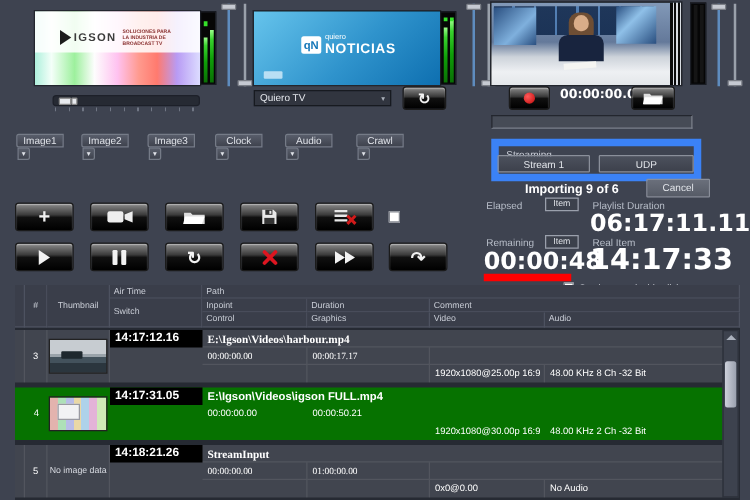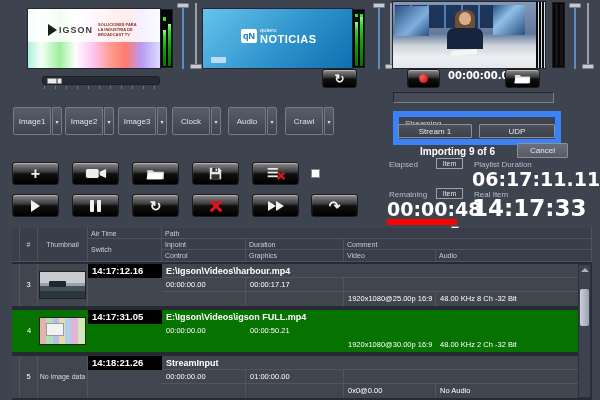--- a/index.html
+++ b/index.html
@@ -20,21 +20,21 @@
   .seek-handle{position:absolute;background:#e8eaee;border:1px solid #888;border-radius:1px;}
   .ticks{position:absolute;background:repeating-linear-gradient(90deg,#707684 0 1px,transparent 1px 11px);}
   
   .btn-glossy{position:absolute;background:linear-gradient(180deg,#8b8b8b 0%,#3b3b3b 42%,#101010 52%,#000 100%);
     border:1px solid #1b1b1b;border-radius:3px;box-shadow:inset 0 1px 1px rgba(255,255,255,.4);
     display:flex;align-items:center;justify-content:center;cursor:pointer;}
   .tri-r{width:0;height:0;border-left:9px solid #f2f2f2;border-top:6px solid transparent;border-bottom:6px solid transparent;}
   .pbar{width:4px;height:12px;background:#f2f2f2;border-radius:1px;}
   .glyph{color:#f2f2f2;font-weight:bold;}
   
-  .split-btn{position:absolute;height:28px;display:flex;}
+  .split-btn{position:absolute;height:28px;display:flex;flex-direction:column;}
   .split-main,.split-arrow{background:linear-gradient(180deg,#585d6a,#3f434e);border:1px solid #757b87;
     color:#dfe2e8;display:flex;align-items:center;justify-content:center;box-sizing:border-box;}
   .split-main{width:38px;font-size:8px;border-radius:2px 0 0 2px;}
   .split-arrow{width:10px;font-size:6px;margin-left:1px;border-radius:0 2px 2px 0;}
   
   .dropdown{position:absolute;background:#31353f;border:1px solid #171a20;color:#e4e7ec;font-size:8px;
     display:flex;align-items:center;padding:0 4px;box-sizing:border-box;justify-content:space-between;}
   .tinput{position:absolute;background:#464b56;border:1px solid;border-color:#23262e #7a7f8a #7a7f8a #23262e;box-sizing:border-box;}
   .groupbox{position:absolute;border:6px solid #3b82f6;box-sizing:border-box;}
   .gbtn{position:absolute;background:linear-gradient(180deg,#4c515d,#3d414c);border:1px solid #8a8f9a;
@@ -45,21 +45,21 @@
     font-size:7px;display:flex;align-items:center;justify-content:center;box-sizing:border-box;}
   .checkbox{position:absolute;background:#fff;border:1px solid #83878f;box-sizing:border-box;}
   
   .hcell{position:absolute;background:#3a3e4a;border-right:1px solid #4d5260;border-bottom:1px solid #4d5260;
     font-size:7px;color:#c9cdd6;padding-left:3px;box-sizing:border-box;}
   .prow{position:absolute;width:566px;height:42px;cursor:pointer;}
   .prow.normal{background:#41454f;}
   .prow.playing{background:#067200;}
   .pcell{position:absolute;font-size:7.5px;color:#fff;box-sizing:border-box;line-height:14px;padding-left:4px;overflow:hidden;white-space:nowrap;}
   .sepr{border-right:1px solid rgba(255,255,255,.09);}
-  .sepb{border-bottom:1px solid rgba(255,255,255,.09);}
+  .sepb{border-bottom:1px solid rgba(255,255,255,.09);font-family:Liberation Serif, serif;}
   .thumb{position:absolute;left:27px;top:7px;width:47px;height:28px;border:1px solid #222;box-sizing:border-box;}
   .thumb-harbour{background:linear-gradient(180deg,#c7ccd1 0 42%,#9aa3aa 42% 52%,#43525c 52% 72%,#2b363e 72% 100%);}
   .thumb-harbour::after{content:"";position:absolute;left:9px;top:9px;width:17px;height:6px;background:#1e282e;border-radius:1px;}
   .thumb-pattern{background:linear-gradient(90deg,#dfae ,#e3b3ae 0 14%,#aee0b8 14% 28%,#b8bce8 28% 42%,#ead8a6 42% 56%,#aed2ea 56% 70%,#e3b3d8 70% 84%,#cfeab8 84% 100%);}
   .thumb-pattern::after{content:"";position:absolute;left:6px;top:5px;width:16px;height:11px;background:#f2f2f4;border:1px solid #9a9aa2;}
   .scroll-track{position:absolute;background:#3d424e;border:1px solid #2c303a;box-sizing:border-box;}
   .scroll-thumb{position:absolute;background:linear-gradient(90deg,#ccd0da,#9aa0ae);border-radius:2px;}
   .tri-up{width:0;height:0;border-bottom:4px solid #aab0bc;border-left:4px solid transparent;border-right:4px solid transparent;}
   svg{display:block;}
 </style>
@@ -140,20 +140,24 @@
     <div class="track"></div>
     <div class="handle" style="bottom:0;"></div>
   </div>
 
   <div class="seek-track" style="left:42px;top:76px;width:116px;height:7px;">
     <div class="seek-handle" style="left:4px;top:1px;width:8px;height:4px;"></div>
     <div class="seek-handle" style="left:14px;top:1px;width:3px;height:4px;"></div>
   </div>
   <div class="ticks" style="left:44px;top:86px;width:112px;height:3px;"></div>
 
+  <div class="dropdown" style="left:203px;top:72px;width:110px;height:13px;">
+    <span>Quiero TV</span>
+    <span style="font-size:6px;color:#aab0ba;">▾</span>
+  </div>
   <div class="btn-glossy" style="left:322px;top:69px;width:33px;height:17px;">
     <span class="glyph" style="font-size:12px;line-height:12px;">↻</span>
   </div>
 
   <div class="btn-glossy" style="left:407px;top:69px;width:31px;height:17px;">
     <span style="width:9px;height:9px;border-radius:50%;background:radial-gradient(circle at 35% 35%,#ff5a5a,#c00a0a);"></span>
   </div>
   <div class="abs" style="left:448px;top:70px;font-size:10px;font-weight:bold;color:#fff;font-family:'DejaVu Sans',sans-serif;">00:00:00.00</div>
   <div class="btn-glossy" style="left:505px;top:69px;width:33px;height:17px;">
     <svg width="17" height="11" viewBox="0 0 24 16">

